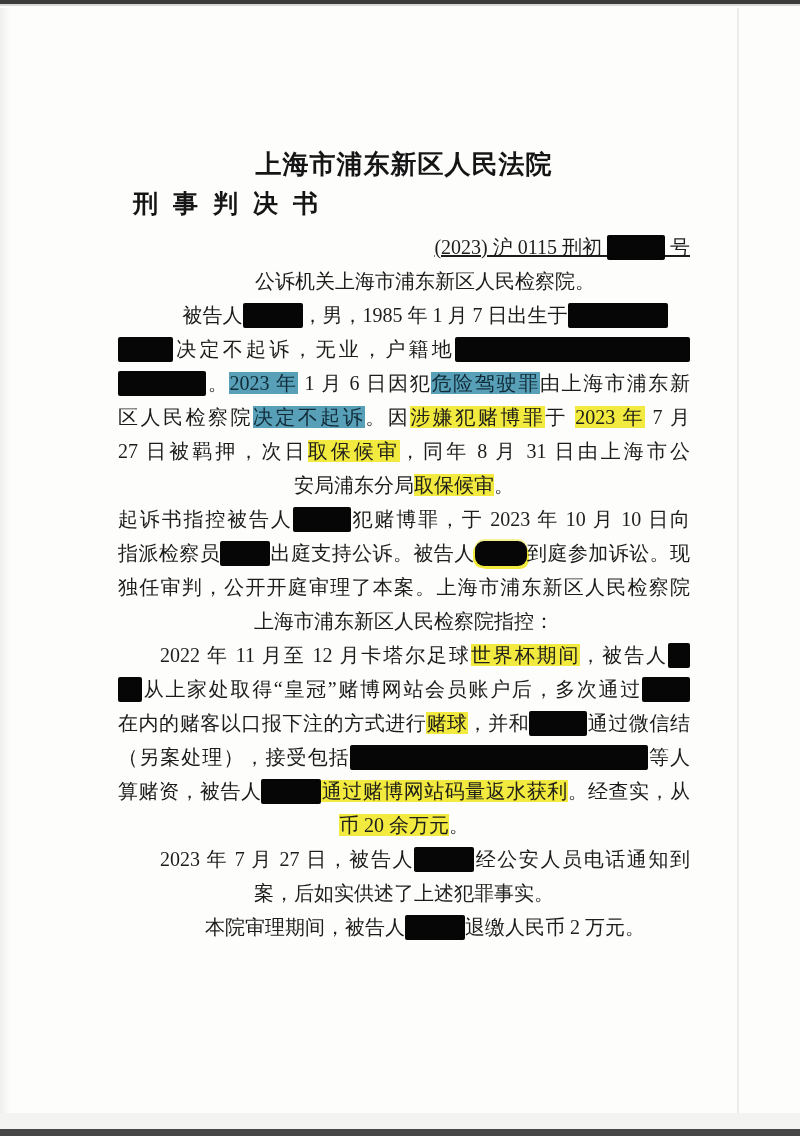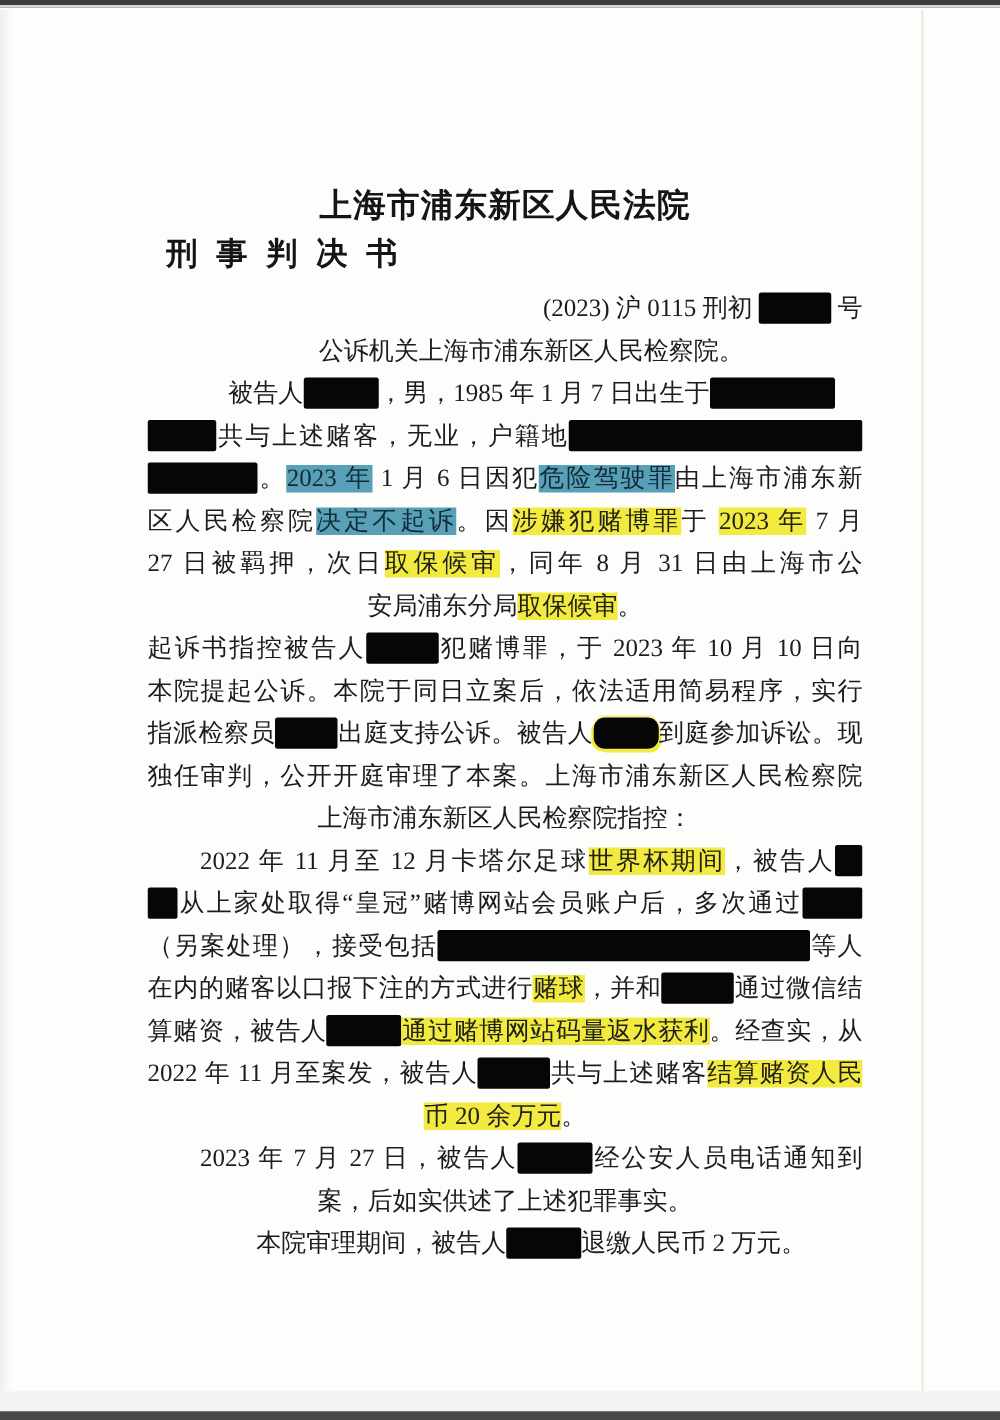--- a/index.html
+++ b/index.html
@@ -30,21 +30,21 @@
   h2.doc-type {
     margin: 3px 0 0 0; text-align: left;
     font-family: "Liberation Sans", "DejaVu Sans", sans-serif;
     font-size: 25px; font-weight: bold; line-height: 36px;
     letter-spacing: 15px; text-indent: 15px; color: #151515;
   }
 
   #doc-lines { margin-top: 9px; font-size: 20px; }
   .line { height: 34px; line-height: 34px; overflow: hidden; text-align: center; }
   .line.fill   { text-align: justify; text-align-last: justify; }
-  .line.right  { text-align: right; text-align-last: right; }
+  .line.right  { text-align: right; text-align-last: right; text-decoration: underline; }
   .line.indent { text-indent: 42px; }
 
   .redact {
     display: inline-block; vertical-align: middle;
     height: 25px; background: #060606;
     border-radius: 2px; margin-top: -3px;
   }
   .redact.yellow-edge {
     border-radius: 9px;
     box-shadow: -2px 2px 0 0 var(--hl-yellow), 2px 3px 0 0 var(--hl-yellow), 0 -2px 0 0 rgba(242,234,63,.55);
@@ -60,36 +60,34 @@
   <div class="edge-left-shade"></div>
   <div class="edge-right-line"></div>
 
   <div class="content">
     <h1 class="court-name">上海市浦东新区人民法院</h1>
     <h2 class="doc-type">刑事判决书</h2>
     <div id="doc-lines">
         <div class="line right"><span>(2023) 沪 0115 刑初 </span><span class="redact" style="width: 58px; background: rgb(6, 6, 6);"></span><span> 号</span></div>
         <div class="line indent"><span>公诉机关上海市浦东新区人民检察院。</span></div>
         <div class="line indent"><span>被告人</span><span class="redact" style="width: 60px; background: rgb(6, 6, 6);"></span><span>，男，1985 年 1 月 7 日出生于</span><span class="redact" style="width: 100px; background: rgb(6, 6, 6);"></span></div>
-        <div class="line fill"><span class="redact" style="width: 55px; background: rgb(6, 6, 6);"></span><span>共与上述赌客，无业，户籍地</span><span class="redact" style="width: 235px; background: rgb(6, 6, 6);"></span></div>
+        <div class="line fill"><span class="redact" style="width: 55px; background: rgb(6, 6, 6);"></span><span>决定不起诉，无业，户籍地</span><span class="redact" style="width: 235px; background: rgb(6, 6, 6);"></span></div>
         <div class="line fill"><span class="redact" style="width: 88px; background: rgb(6, 6, 6);"></span><span>。</span><span class="hl-blue">2023 年</span><span> 1 月 6 日因犯</span><span class="hl-blue">危险驾驶罪</span><span>由上海市浦东新</span></div>
         <div class="line fill"><span>区人民检察院</span><span class="hl-blue">决定不起诉</span><span>。因</span><span class="hl-yellow">涉嫌犯赌博罪</span><span>于 </span><span class="hl-yellow">2023 年</span><span> 7 月</span></div>
         <div class="line fill"><span>27 日被羁押，次日</span><span class="hl-yellow">取保候审</span><span>，同年 8 月 31 日由上海市公</span></div>
         <div class="line"><span>安局浦东分局</span><span class="hl-yellow">取保候审</span><span>。</span></div>
         <div class="line fill"><span>起诉书指控被告人</span><span class="redact" style="width: 58px; background: rgb(6, 6, 6);"></span><span>犯赌博罪，于 2023 年 10 月 10 日向</span></div>
-        <div class="line fill"><span>本院提起公诉。本院于同日立案后，依法适用简易程序，实行</span></div>
         <div class="line fill"><span>指派检察员</span><span class="redact" style="width: 50px; background: rgb(6, 6, 6);"></span><span>出庭支持公诉。被告人</span><span class="redact yellow-edge" style="width: 52px; background: rgb(6, 6, 6);"></span><span>到庭参加诉讼。现</span></div>
         <div class="line fill"><span>独任审判，公开开庭审理了本案。上海市浦东新区人民检察院</span></div>
         <div class="line"><span>上海市浦东新区人民检察院指控：</span></div>
         <div class="line indent fill"><span>2022 年 11 月至 12 月卡塔尔足球</span><span class="hl-yellow">世界杯期间</span><span>，被告人</span><span class="redact" style="width: 22px; background: rgb(6, 6, 6);"></span></div>
         <div class="line fill"><span class="redact" style="width: 24px; background: rgb(6, 6, 6);"></span><span>从上家处取得“皇冠”赌博网站会员账户后，多次通过</span><span class="redact" style="width: 48px; background: rgb(6, 6, 6);"></span></div>
+        <div class="line fill"><span>在内的赌客以口报下注的方式进行</span><span class="hl-yellow">赌球</span><span>，并和</span><span class="redact" style="width: 58px; background: rgb(6, 6, 6);"></span><span>通过微信结</span></div>
         <div class="line fill"><span>（另案处理），接受包括</span><span class="redact" style="width: 298px; background: rgb(6, 6, 6);"></span><span>等人</span></div>
-        <div class="line fill"><span>在内的赌客以口报下注的方式进行</span><span class="hl-yellow">赌球</span><span>，并和</span><span class="redact" style="width: 58px; background: rgb(6, 6, 6);"></span><span>通过微信结</span></div>
         <div class="line fill"><span>算赌资，被告人</span><span class="redact" style="width: 60px; background: rgb(6, 6, 6);"></span><span class="hl-yellow">通过赌博网站码量返水获利</span><span>。经查实，从</span></div>
-        <div class="line fill"><span>2022 年 11 月至案发，被告人</span><span class="redact" style="width: 58px; background: rgb(6, 6, 6);"></span><span>共与上述赌客</span><span class="hl-yellow">结算赌资人民</span></div>
         <div class="line"><span class="hl-yellow">币 20 余万元</span><span>。</span></div>
         <div class="line indent fill"><span>2023 年 7 月 27 日，被告人</span><span class="redact" style="width: 60px; background: rgb(6, 6, 6);"></span><span>经公安人员电话通知到</span></div>
         <div class="line"><span>案，后如实供述了上述犯罪事实。</span></div>
         <div class="line indent"><span>本院审理期间，被告人</span><span class="redact" style="width: 60px; background: rgb(6, 6, 6);"></span><span>退缴人民币 2 万元。</span></div>
       </div>
   </div>
 
   <div class="edge-bottom-shade"></div>
   <div class="edge-bottom"></div>
 </div>

